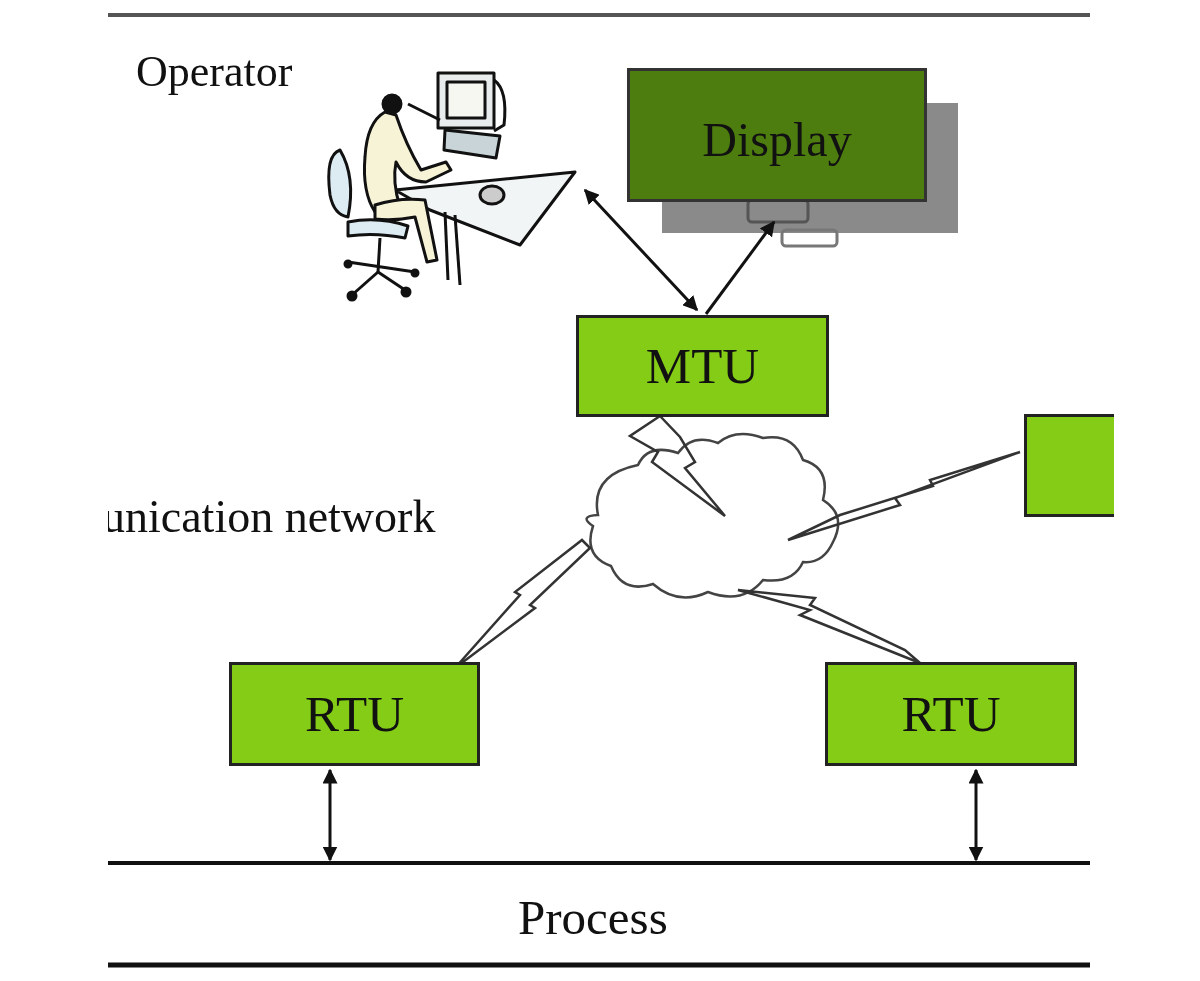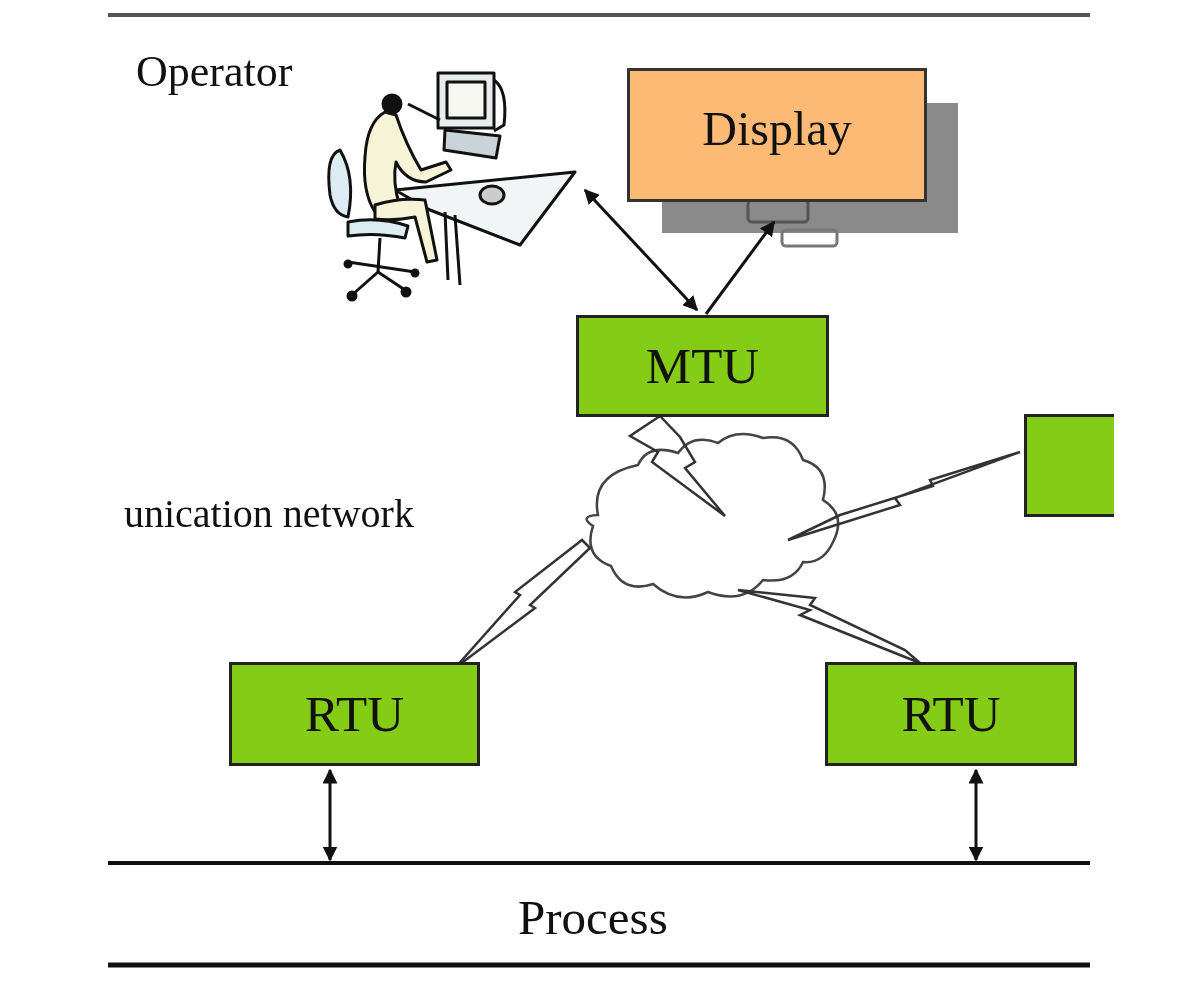--- a/index.html
+++ b/index.html
@@ -74,36 +74,36 @@
       <polygon points="660,416 630,436 658,452 652,462 725,516 685,468 695,462 680,437"></polygon>
       <polygon points="455,668 520,595 515,592 582,540 590,548 530,605 535,608"></polygon>
       <polygon points="920,663 800,615 810,610 738,590 815,598 810,605 905,650"></polygon>
       <polygon points="1020,452 930,480 933,486 840,515 788,540 900,505 895,498"></polygon>
     </g>
 
     <line x1="330" y1="770" x2="330" y2="860" stroke="#111" stroke-width="3" marker-start="url(#ah)" marker-end="url(#ah)"></line>
     <line x1="976" y1="770" x2="976" y2="860" stroke="#111" stroke-width="3" marker-start="url(#ah)" marker-end="url(#ah)"></line>
   </svg>
 
-  <div class="box" style="left:627px;top:68px;width:300px;height:134px;background:#fdba74;border-color:#333;font-size:48px;align-items:flex-start;padding-top:30px;">
+  <div class="box" style="left:627px;top:68px;width:300px;height:134px;background:#4d7c0f;border-color:#333;font-size:48px;align-items:flex-start;padding-top:41px;">
     <span>Display</span>
   </div>
 
   <div class="box" style="left:576px;top:315px;width:253px;height:102px;">
     <span>MTU</span>
   </div>
 
   <div class="box" style="left:1024px;top:414px;width:90px;height:103px;border-right:none;"></div>
 
   <div class="box" style="left:229px;top:662px;width:251px;height:104px;">
     <span>RTU</span>
   </div>
 
   <div class="box" style="left:825px;top:662px;width:252px;height:104px;">
     <span>RTU</span>
   </div>
 
   <div class="lbl" style="left:136px;top:50px;font-size:44px;">Operator</div>
   <div class="clip">
-    <div class="lbl" style="left:-6px;top:494px;font-size:40px;margin-left:22px;">unication network</div>
+    <div class="lbl" style="left:-6px;top:494px;font-size:46px;">unication network</div>
   </div>
   <div class="lbl" style="left:518px;top:893px;font-size:49px;">Process</div>
 </div>
 
 </body></html>

